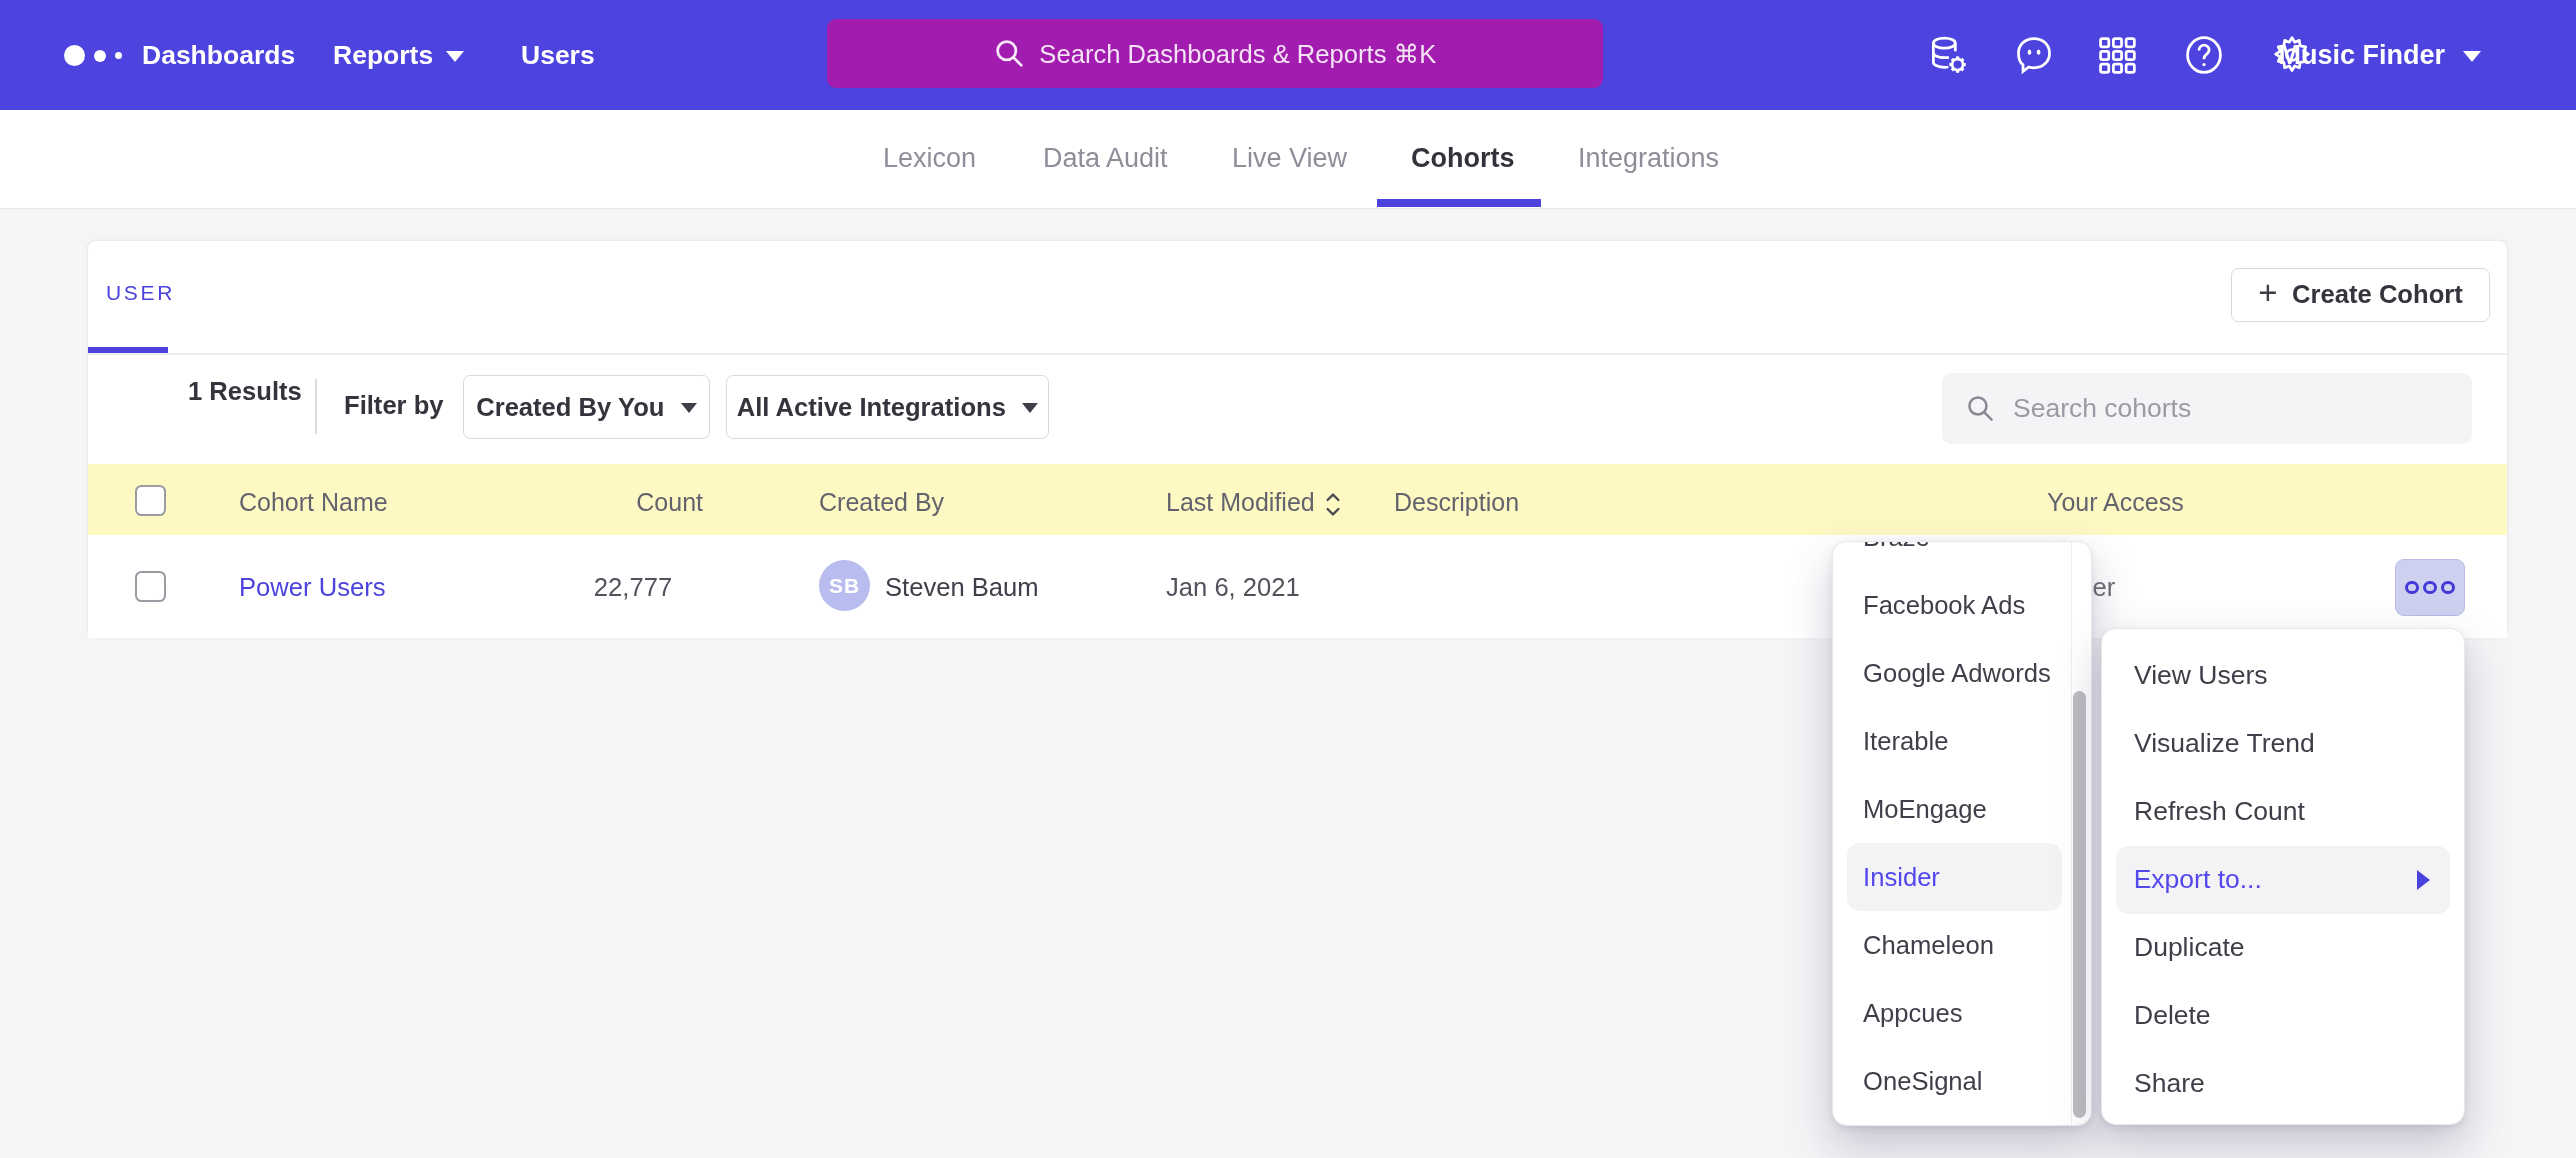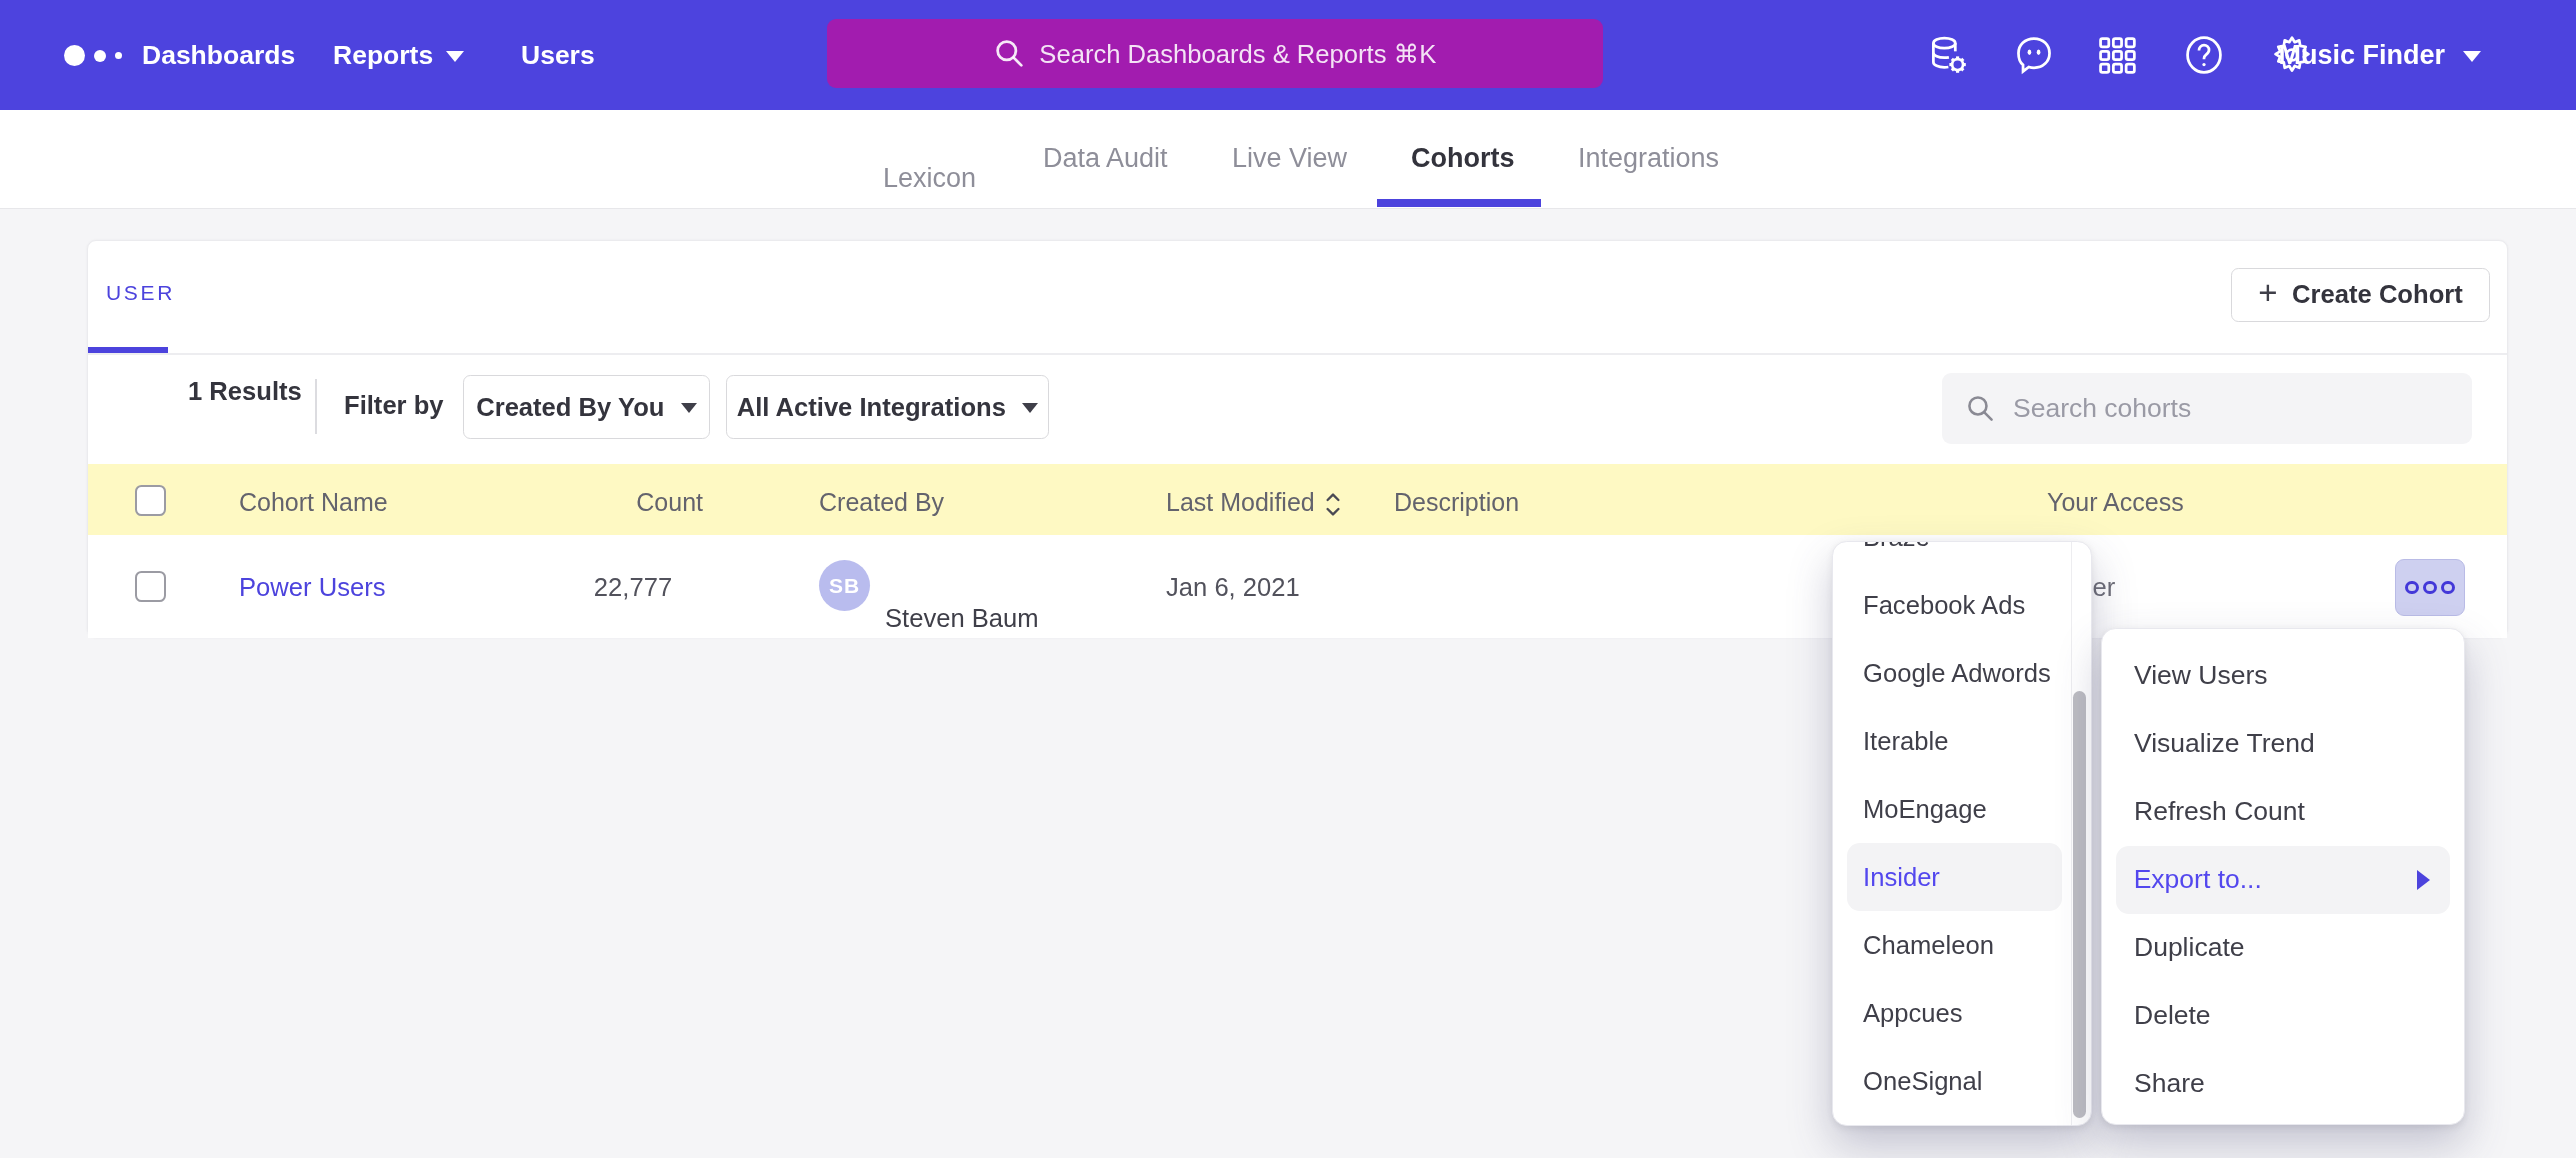--- a/index.html
+++ b/index.html
@@ -169,21 +169,21 @@
       <path d="M23 4 l3 5 5-2 1 6 6 1-2 5 5 3-5 3 2 5-6 1-1 6-5-2-3 5-3-5-5 2-1-6-6-1 2-5-5-3 5-3-2-5 6-1 1-6 5 2 Z" stroke-linejoin="round"></path>
     </svg>
   </div>
   <div class="project">
     <span>Music Finder</span>
     <span class="caret"></span>
   </div>
 </div>
 
 <div class="tabsbar">
-  <div class="tab" style="left:883px;margin-top:20px;">
+  <div class="tab" style="left:883px;">
       <span>Lexicon</span>
     </div>
   <div class="tab" style="left:1043px;">
       <span>Data Audit</span>
     </div>
   <div class="tab" style="left:1232px;">
       <span>Live View</span>
     </div>
   <div class="tab active" style="left:1411px;">
       <span>Cohorts</span>
@@ -236,21 +236,21 @@
     </div>
     <div class="th" style="left:1306px;">Description</div>
     <div class="th" style="left:1959px;">Your Access</div>
   </div>
 
   <div class="trow">
     <div class="checkbox" style="position:absolute; left:47px; top:36px;"></div>
     <div class="td link" style="left:151px;">Power Users</div>
     <div class="td" style="left:475px; width:140px; text-align:center;">22,777</div>
     <div class="avatar">SB</div>
-    <div class="td" style="left:797px; color:#3f3f49;margin-top:31px;">Steven Baum</div>
+    <div class="td" style="left:797px; color:#3f3f49;">Steven Baum</div>
     <div class="td" style="left:1078px;">Jan 6, 2021</div>
     <div class="td" style="left:1952px; color:#6d6d77;">Owner</div>
     <div class="ooo-btn">
       <span class="ring"></span>
       <span class="ring"></span>
       <span class="ring"></span>
     </div>
   </div>
 </div>
 

